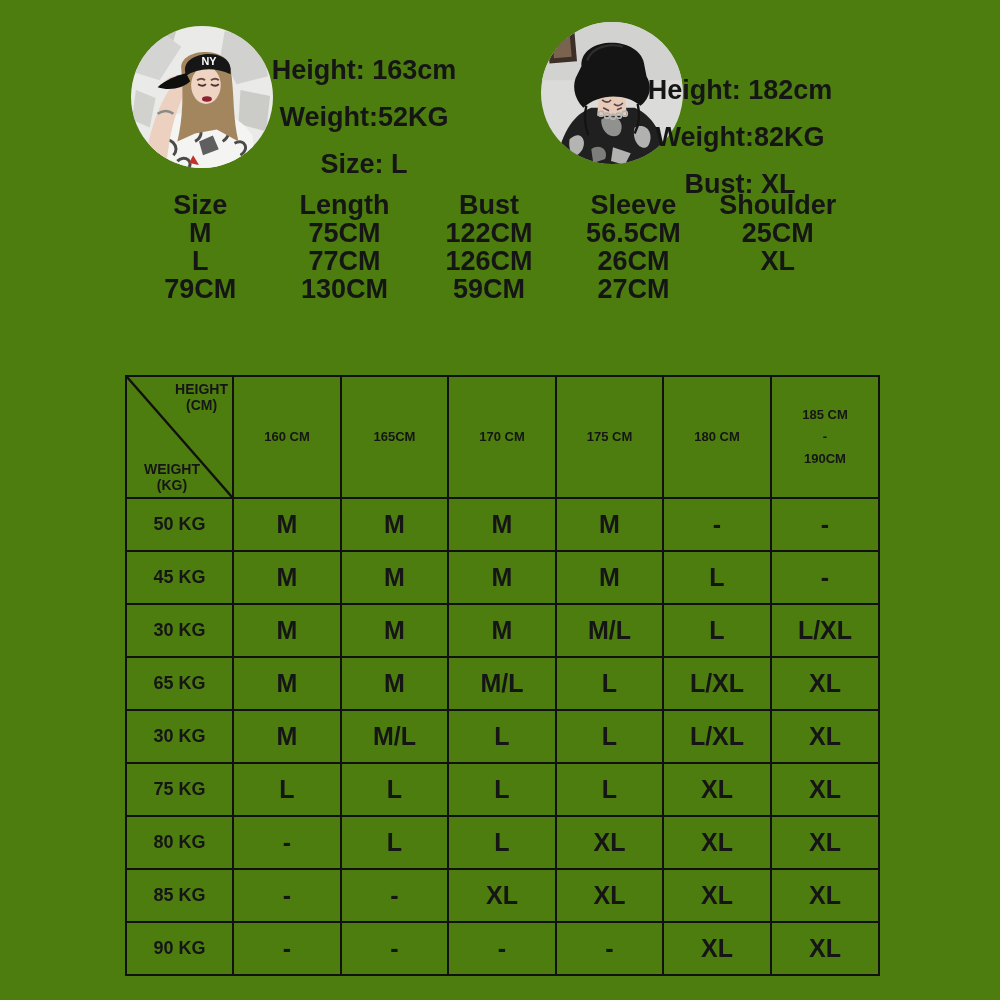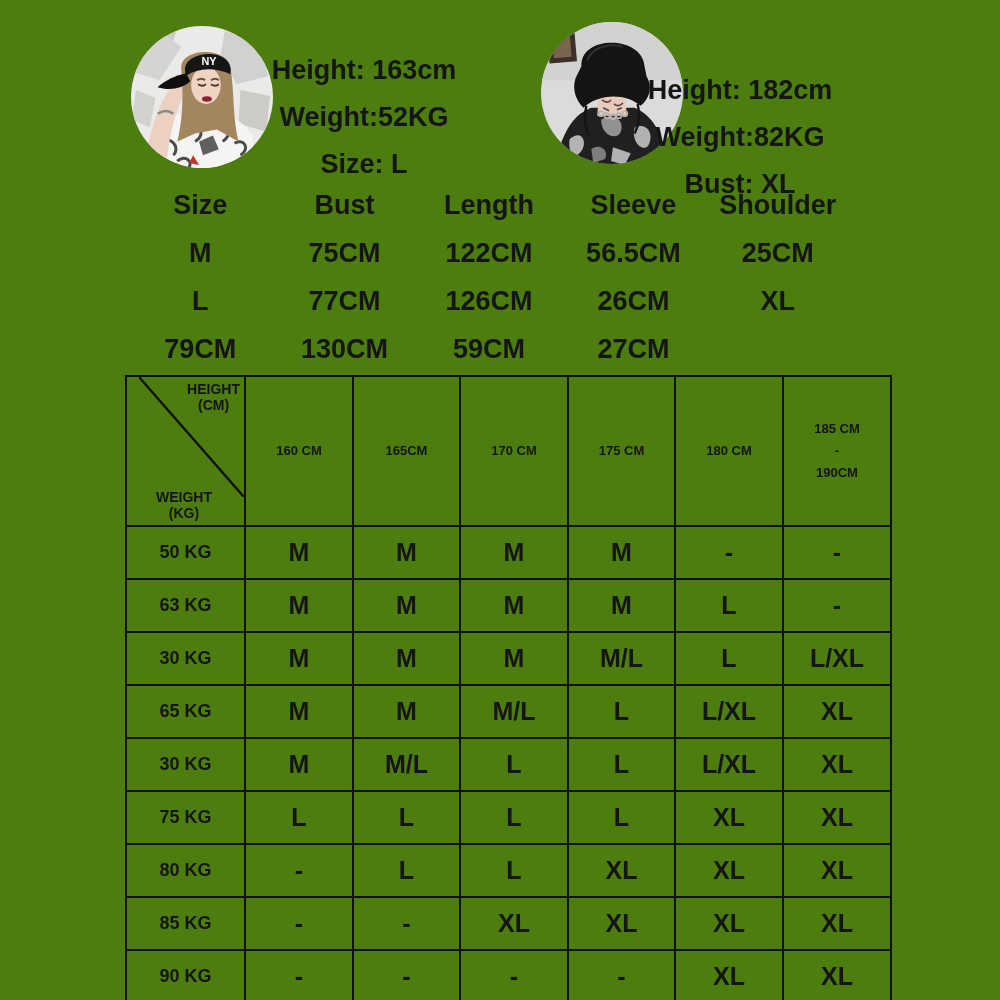--- a/index.html
+++ b/index.html
@@ -11,33 +11,33 @@
   .photo svg{display:block;}
   .photo1{left:130px;top:25px;width:144px;height:144px;}
   .photo2{left:540px;top:21px;width:144px;height:144px;}
   .stats{position:absolute;width:200px;text-align:center;font-size:27px;font-weight:600;}
   .stats1{left:264px;top:37px;margin-top:19px;}
   .stats2{left:640px;top:37px;margin-top:39px;}
   .stats .line{height:28px;line-height:28px;margin-bottom:19px;white-space:nowrap;}
 
   
   #size-table{position:absolute;left:128px;top:191px;width:722px;display:grid;
-              grid-template-columns:repeat(5,1fr);row-gap:20px;}
+              grid-template-columns:repeat(5,1fr);}
   .stcell{text-align:center;font-size:27px;font-weight:600;height:28px;line-height:28px;}
 
   
   #matrix{position:absolute;left:125px;top:375px;border-collapse:collapse;table-layout:fixed;}
   #matrix th,#matrix td{border:2px solid #111;padding:0;text-align:center;vertical-align:middle;}
   #matrix tr.mrow{height:53px;}
   #matrix tr.mhead{height:122px;}
   .colhead{font-size:13px;font-weight:bold;line-height:22px;white-space:pre-line;}
   .rowlabel{font-size:18px;font-weight:bold;}
   .mcell{font-size:25px;font-weight:bold;}
   .corner{position:relative;}
-  .corner-inner{position:relative;width:105px;height:148px;margin-left:12px;}
+  .corner-inner{position:relative;width:105px;height:120px;}
   .corner-inner svg{position:absolute;left:0;top:0;}
   .c-h,.c-w{position:absolute;font-size:14px;font-weight:bold;line-height:16px;
             white-space:pre-line;text-align:center;}
   .c-h{top:4px;right:4px;}
   .c-w{bottom:4px;left:17px;}
 </style>
 </head>
 <body>
 
 <div class="page">
@@ -126,22 +126,22 @@
     </svg>
   </div>
   <div class="stats stats2">
     <div class="line">Height: 182cm</div>
     <div class="line">Weight:82KG</div>
     <div class="line">Bust: XL</div>
   </div>
 
   <div id="size-table">
       <div class="stcell">Size</div>
+      <div class="stcell">Length</div>
       <div class="stcell">Bust</div>
-      <div class="stcell">Length</div>
       <div class="stcell">Sleeve</div>
       <div class="stcell">Shoulder</div>
       <div class="stcell">M</div>
       <div class="stcell">75CM</div>
       <div class="stcell">122CM</div>
       <div class="stcell">56.5CM</div>
       <div class="stcell">25CM</div>
       <div class="stcell">L</div>
       <div class="stcell">77CM</div>
       <div class="stcell">126CM</div>
@@ -188,21 +188,21 @@
     <tr class="mrow">
           <th class="rowlabel">50 KG</th>
           <td class="mcell">M</td>
           <td class="mcell">M</td>
           <td class="mcell">M</td>
           <td class="mcell">M</td>
           <td class="mcell">-</td>
           <td class="mcell">-</td>
         </tr>
         <tr class="mrow">
-          <th class="rowlabel">63 KG</th>
+          <th class="rowlabel">45 KG</th>
           <td class="mcell">M</td>
           <td class="mcell">M</td>
           <td class="mcell">M</td>
           <td class="mcell">M</td>
           <td class="mcell">L</td>
           <td class="mcell">-</td>
         </tr>
         <tr class="mrow">
           <th class="rowlabel">30 KG</th>
           <td class="mcell">M</td>

